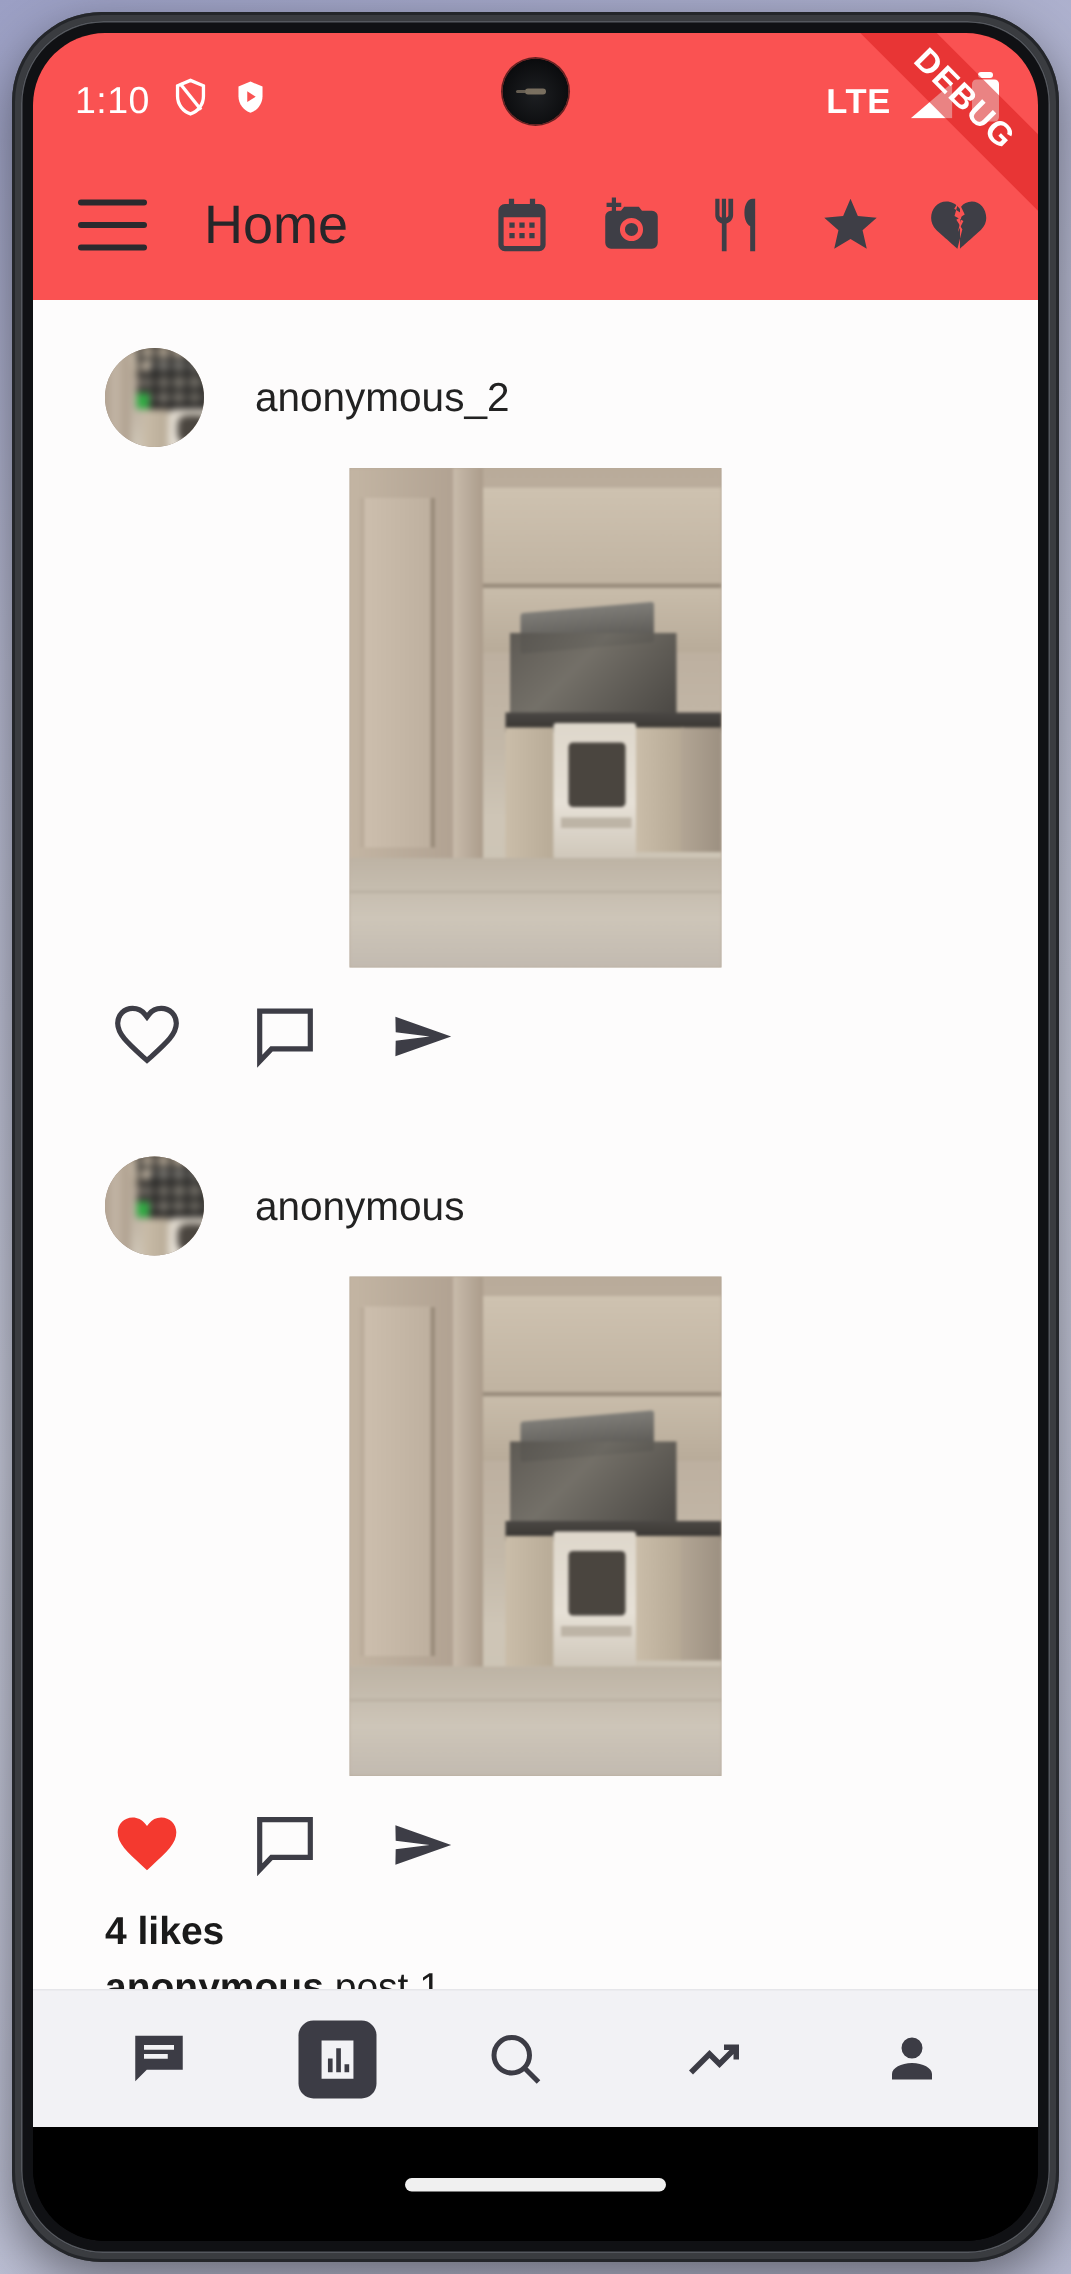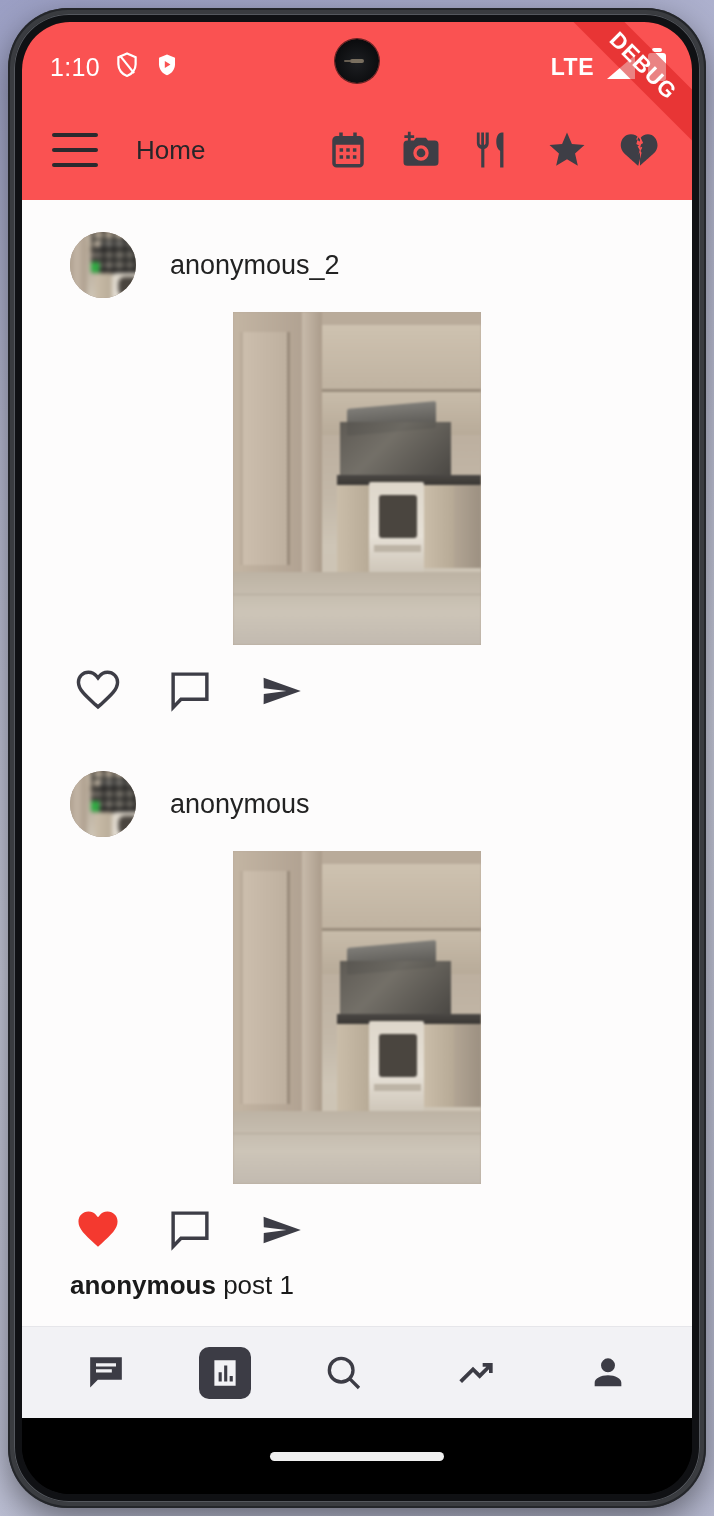--- a/index.html
+++ b/index.html
@@ -86,21 +86,21 @@
   }
 
   
   #app-bar {
     height: 100px;
     background: var(--brand);
     display: flex; align-items: center;
     padding: 0 22px 0 30px;
     color: #3b3b42;
   }
-  #app-title { font-size: 26px; font-weight: 400; margin-left: 38px; color: #262629; }
+  #app-title { font-size: 36px; font-weight: 400; margin-left: 38px; color: #262629; }
   #app-actions { margin-left: auto; display: flex; align-items: center; gap: 29px; padding-right: 8px; }
   .appbar-icon { width: 44px; height: 44px; display: flex; align-items: center; justify-content: center; }
   .appbar-icon svg { width: 42px; height: 42px; fill: #3e3e46; }
   #menu-icon { width: 46px; height: 34px; display: flex; flex-direction: column; justify-content: space-between; }
   #menu-icon span { display: block; height: 4px; background: #2a2a2e; border-radius: 2px; }
 
   
   #feed {
     position: relative;
     height: 1175px;
@@ -402,20 +402,21 @@
                   <path fill="none" stroke="#3d3d46" stroke-width="1.8" d="M3.2 3.2h17.6v13.1H7.3L3.2 20.6V3.2z"></path>
                 </svg>
         </div>
         <div class="act">
           <svg viewBox="0 0 24 24">
                   <path fill="#3d3d46" d="M2.4 5.1 21.8 12 2.4 18.9l.1-5.4 11.8-1.5L2.5 10.5z"></path>
                 </svg>
         </div>
       </div>
 
+      <div class="likes">4 likes</div>
       <div class="caption"><b>anonymous</b> <span>post 1</span></div>
     </div>
 
   </div>
 
   <div id="bottom-nav">
     <div class="nav-item">
       <svg viewBox="0 0 24 24">
               <path d="M2.5 2.5h19v13.6H7.1l-4.6 4.6V2.5zM6 6.2v1.9h12V6.2H6zm0 3.6v1.9h9.5V9.8H6z"></path>
             </svg>

